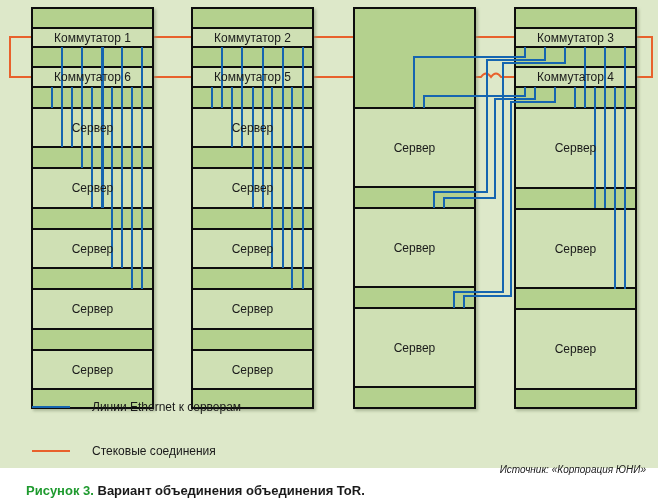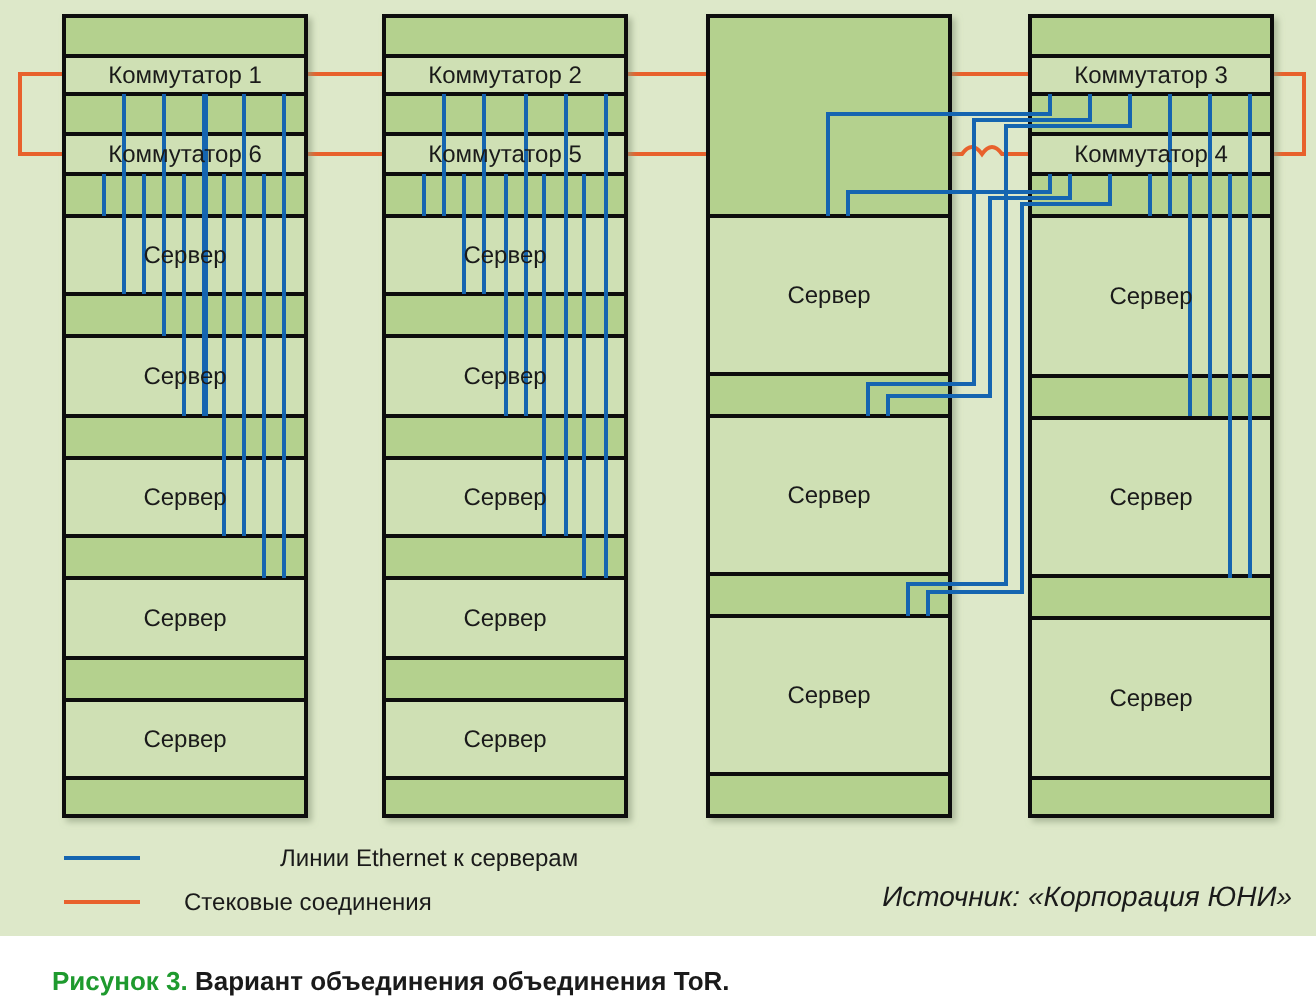--- a/index.html
+++ b/index.html
@@ -2,21 +2,21 @@
 <html><head>
 <meta charset="utf-8">
 <style>
   html, body { margin:0; padding:0; background:#ffffff; }
   body { width:658px; height:501px; position:relative; overflow:hidden; font-family:"Liberation Sans", sans-serif; }
   #panel { position:absolute; left:0; top:0; width:658px; height:468px; background:#dde8c9; }
   #diagram { position:absolute; left:0; top:0; }
   .lbl { font-family:"Liberation Sans", sans-serif; font-size:12px; fill:#1a1a1a; }
   .legend { position:absolute; left:32px; font-size:12px; color:#1a1a1a; display:flex; align-items:center; }
   .legend .swatch { width:38px; height:2px; margin-right:22px; display:inline-block; }
-  #source { position:absolute; right:12px; top:440px; font-size:14px; font-style:italic; color:#1a1a1a; }
+  #source { position:absolute; right:12px; top:464px; font-size:10px; font-style:italic; color:#1a1a1a; }
   #caption { position:absolute; left:4px; top:483px; font-size:13px; font-weight:bold; color:#1a1a1a; white-space:nowrap; }
   #caption .num { color:#1e9a2e;padding-left:22px; }
 </style>
 </head>
 <body>
 
 <div id="panel">
   <svg id="diagram" width="658" height="468" xmlns="http://www.w3.org/2000/svg">
     <defs>
       <filter id="shadow" x="-10%" y="-10%" width="130%" height="130%">
@@ -151,21 +151,21 @@
         <text x="414.5" y="251.5" text-anchor="middle" class="lbl">Сервер</text>
         <text x="414.5" y="351.5" text-anchor="middle" class="lbl">Сервер</text>
         <text x="575.5" y="41.5" text-anchor="middle" class="lbl">Коммутатор 3</text>
         <text x="575.5" y="81" text-anchor="middle" class="lbl">Коммутатор 4</text>
         <text x="575.5" y="152" text-anchor="middle" class="lbl">Сервер</text>
         <text x="575.5" y="252.5" text-anchor="middle" class="lbl">Сервер</text>
         <text x="575.5" y="353" text-anchor="middle" class="lbl">Сервер</text>
       </g>
   </svg>
 
-  <div class="legend" style="top:422px;gap:48px;">
+  <div class="legend" style="top:400px;">
     <span class="swatch" style="background:#1565b0;"></span>
     <span>Линии Ethernet к серверам</span>
   </div>
   <div class="legend" style="top:444px;">
     <span class="swatch" style="background:#e8612c;"></span>
     <span>Стековые соединения</span>
   </div>
   <div id="source">Источник: «Корпорация ЮНИ»</div>
 </div>
 

